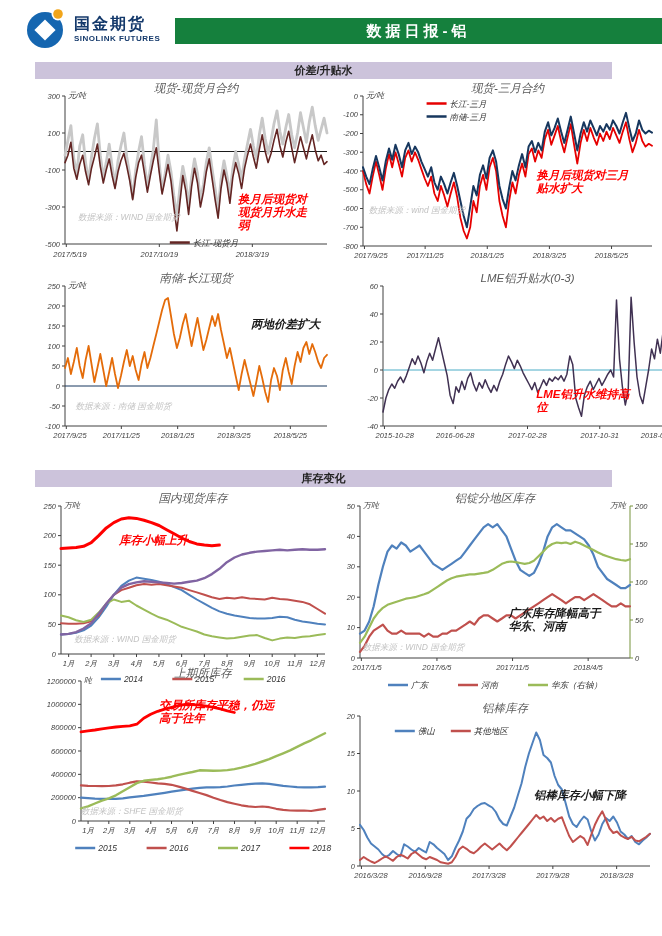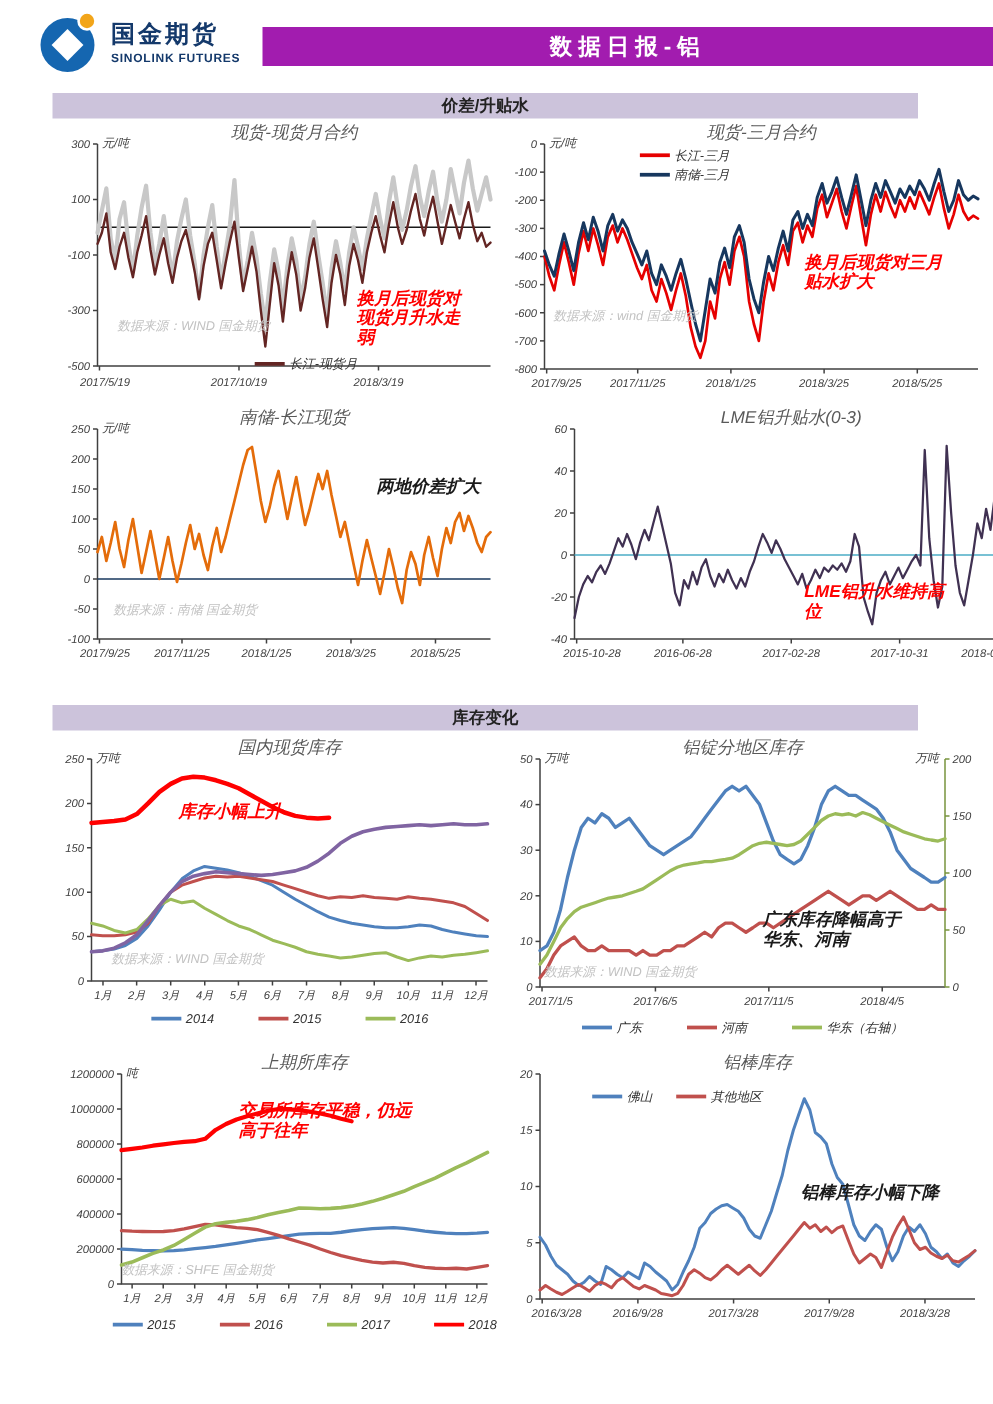--- a/index.html
+++ b/index.html
@@ -2,21 +2,21 @@
 <html><head>
 <meta charset="utf-8">
 <style>
   html,body{margin:0;padding:0;background:#fff;}
   .page{position:relative;width:662px;height:936px;background:#fff;overflow:hidden;
         font-family:"Liberation Sans","DejaVu Sans",sans-serif;}
   .logo{position:absolute;left:24px;top:5px;width:150px;height:48px;display:flex;align-items:center;gap:6px;}
   .logo-text{display:flex;flex-direction:column;line-height:1;}
   .logo-title{font-size:16px;font-weight:bold;color:#14396B;letter-spacing:2px;}
   .logo-subtitle{font-size:8px;font-weight:bold;color:#14396B;letter-spacing:0.5px;margin-top:3px;text-align:right;}
-  .title-bar{position:absolute;left:175px;top:18px;width:487px;height:26px;background:#a21caf;
+  .title-bar{position:absolute;left:175px;top:18px;width:487px;height:26px;background:#15803d;
              color:#fff;display:flex;align-items:center;justify-content:center;
              font-size:15px;font-weight:bold;letter-spacing:4px;}
   .section-bar{position:absolute;left:35px;width:577px;height:17px;background:#CCC3DB;
                display:flex;align-items:center;justify-content:center;
                font-size:11px;font-weight:bold;color:#222;}
   #sec-spread{top:62px;}
   #sec-inventory{top:470px;}
   .chart{position:absolute;font-style:italic;}
   svg text{font-family:"Liberation Sans","DejaVu Sans",sans-serif;}
 </style>
@@ -280,21 +280,21 @@
           <text x="290" y="18" text-anchor="end" font-size="8" fill="#404040">万吨</text>
           <text x="26.7" y="160.4" font-size="8.5" fill="#C2C2C2">数据来源：WIND 国金期货</text>
           <text x="172.5" y="126.96" font-size="11.5" fill="#1a1a1a" font-weight="bold"><tspan x="172.5" dy="0">广东库存降幅高于</tspan><tspan x="172.5" dy="13">华东、河南</tspan></text>
           <line x1="52" y1="195" x2="72" y2="195" stroke="#4F81BD" stroke-width="2.5"></line>
           <text x="75" y="198" font-size="8.5" fill="#333">广东</text>
           <line x1="122" y1="195" x2="142" y2="195" stroke="#C0504D" stroke-width="2.5"></line>
           <text x="145" y="198" font-size="8.5" fill="#333">河南</text>
           <line x1="192" y1="195" x2="212" y2="195" stroke="#9BBB59" stroke-width="2.5"></line>
           <text x="215" y="198" font-size="8.5" fill="#333">华东（右轴）</text>
         </svg></div>
-      <div class="chart" style="left: 35px; top: 700px; width: 298px; height: 200px;"><svg width="298" height="200">
+      <div class="chart" style="left: 35px; top: 665px; width: 298px; height: 200px;"><svg width="298" height="200">
           <path d="M46 16 V156 H290" stroke="#404040" fill="none" stroke-width="1"></path>
           <line x1="43" y1="16" x2="46" y2="16" stroke="#404040" stroke-width="1"></line>
           <text x="41" y="18.5" text-anchor="end" font-size="7.5" fill="#404040">1200000</text>
           <line x1="43" y1="39.33333333333333" x2="46" y2="39.33333333333333" stroke="#404040" stroke-width="1"></line>
           <text x="41" y="41.83333333333333" text-anchor="end" font-size="7.5" fill="#404040">1000000</text>
           <line x1="43" y1="62.66666666666667" x2="46" y2="62.66666666666667" stroke="#404040" stroke-width="1"></line>
           <text x="41" y="65.16666666666667" text-anchor="end" font-size="7.5" fill="#404040">800000</text>
           <line x1="43" y1="86" x2="46" y2="86" stroke="#404040" stroke-width="1"></line>
           <text x="41" y="88.5" text-anchor="end" font-size="7.5" fill="#404040">600000</text>
           <line x1="43" y1="109.33333333333334" x2="46" y2="109.33333333333334" stroke="#404040" stroke-width="1"></line>

